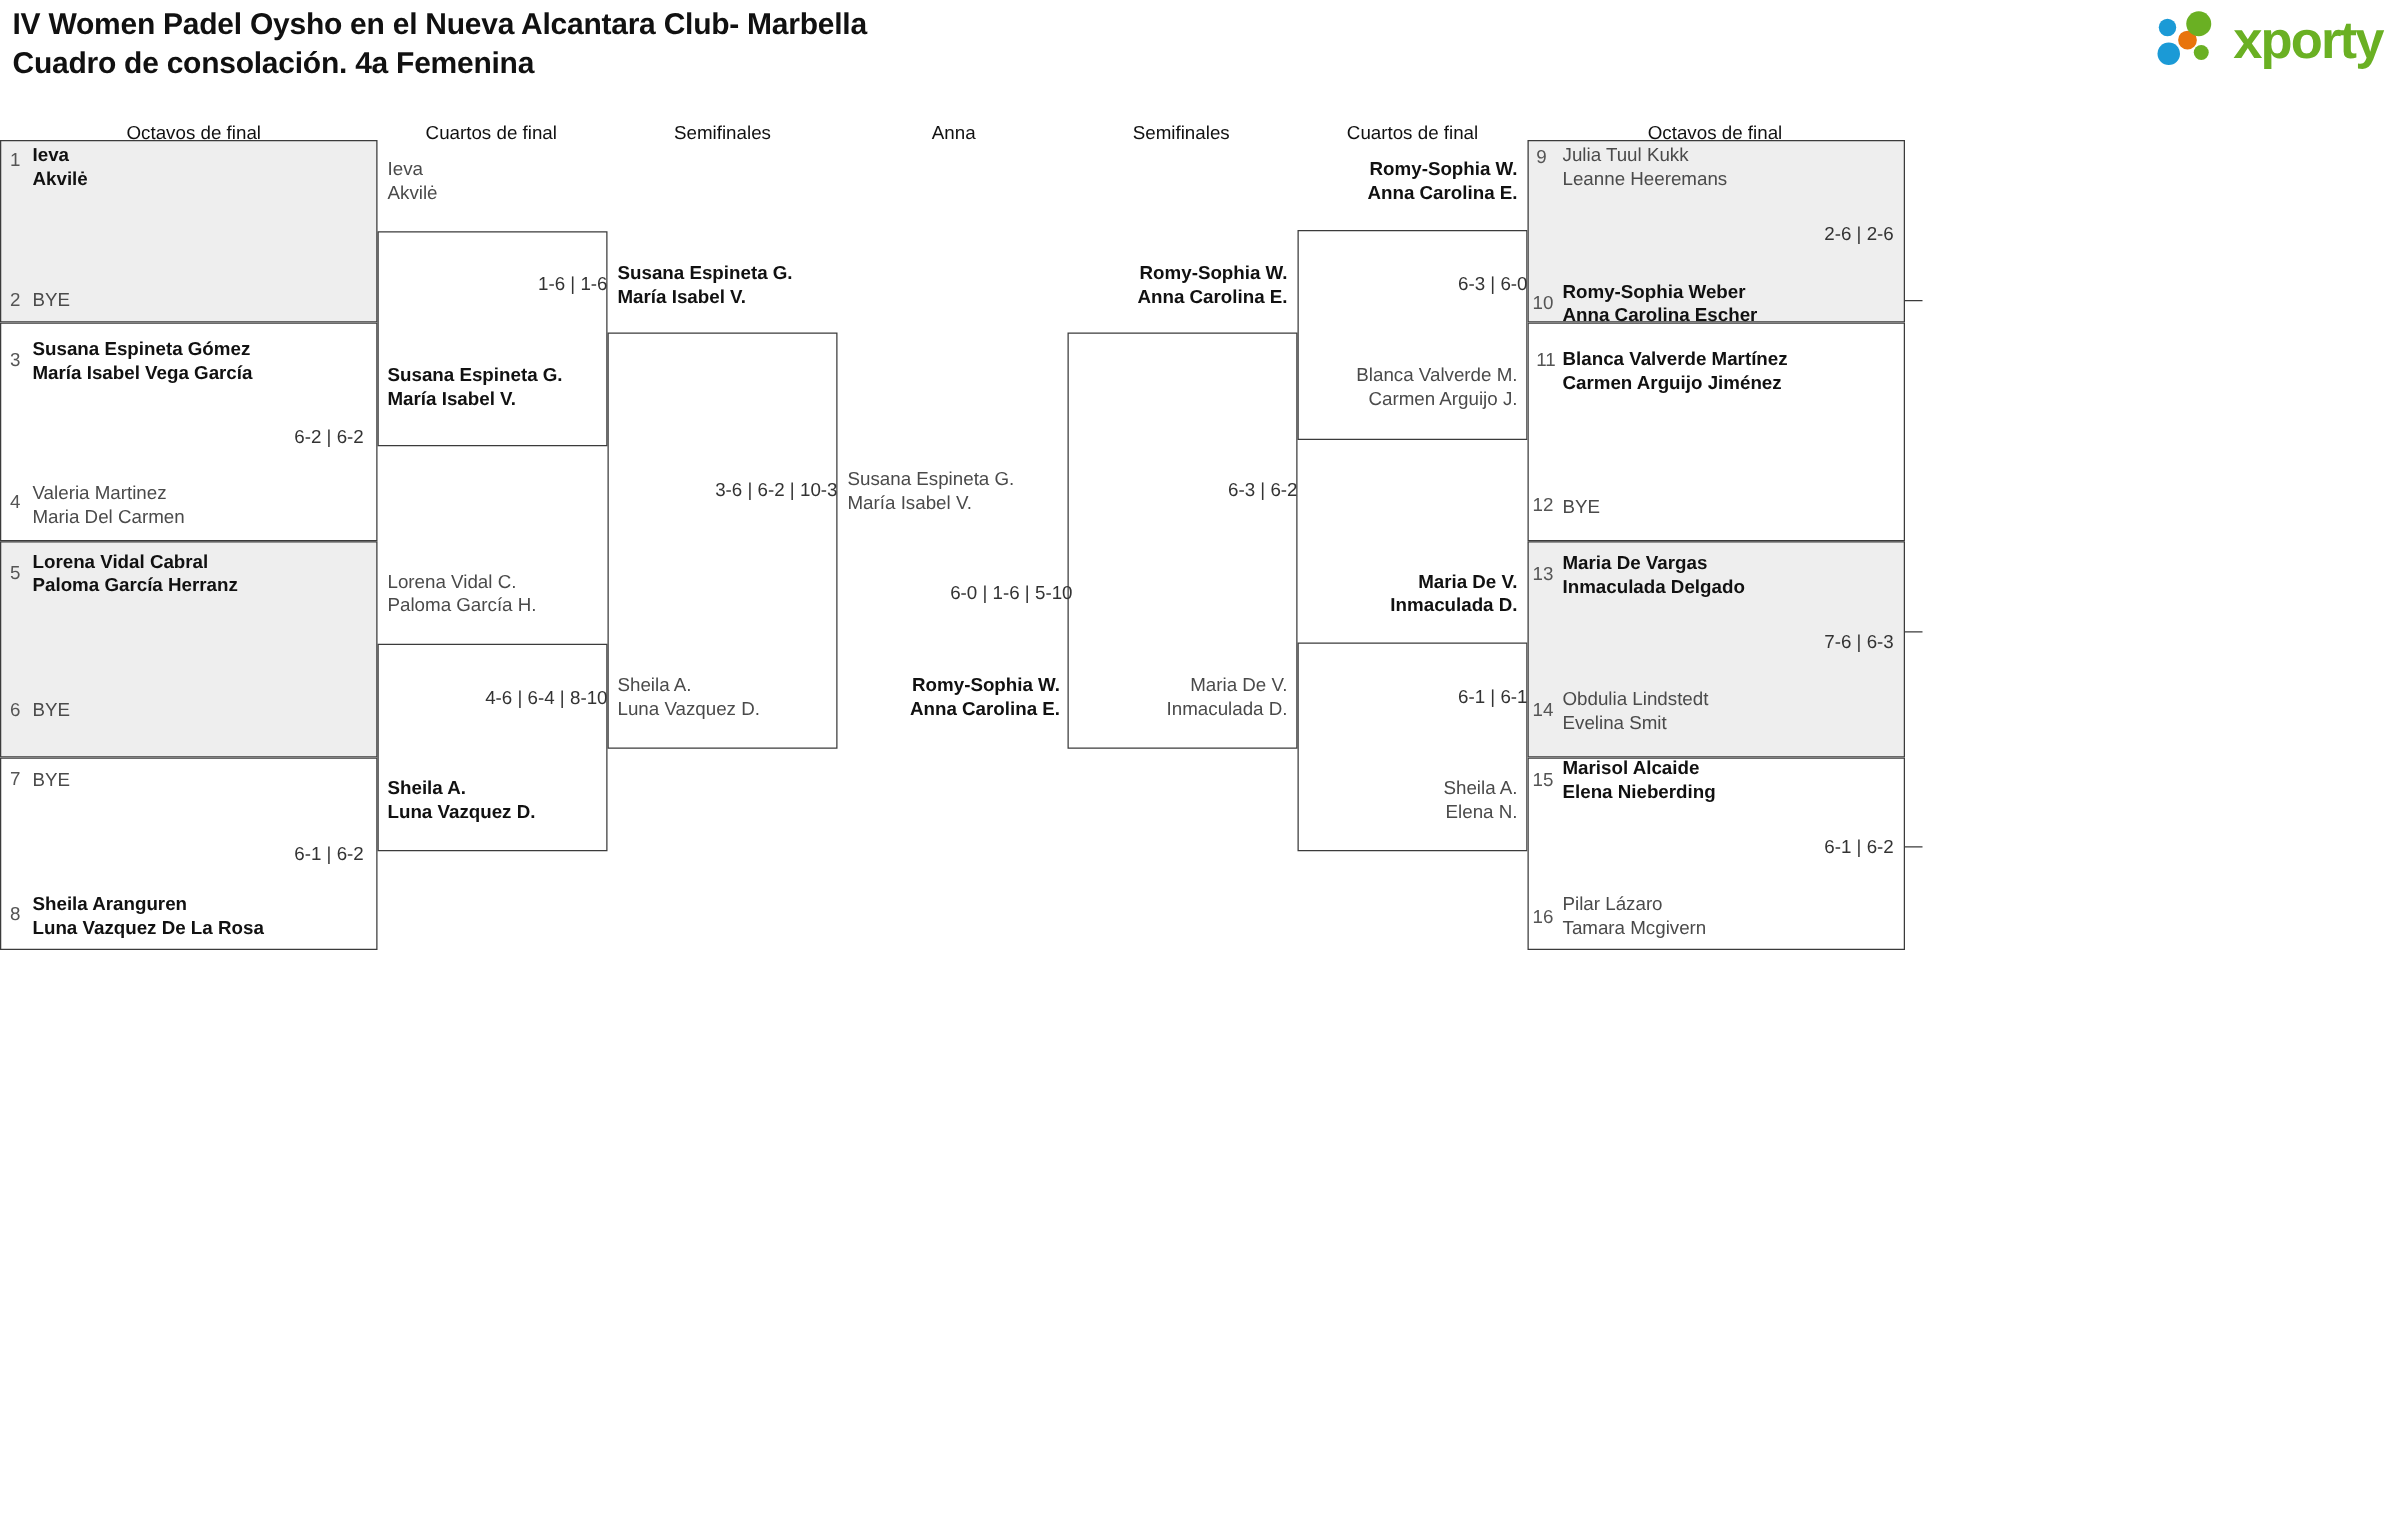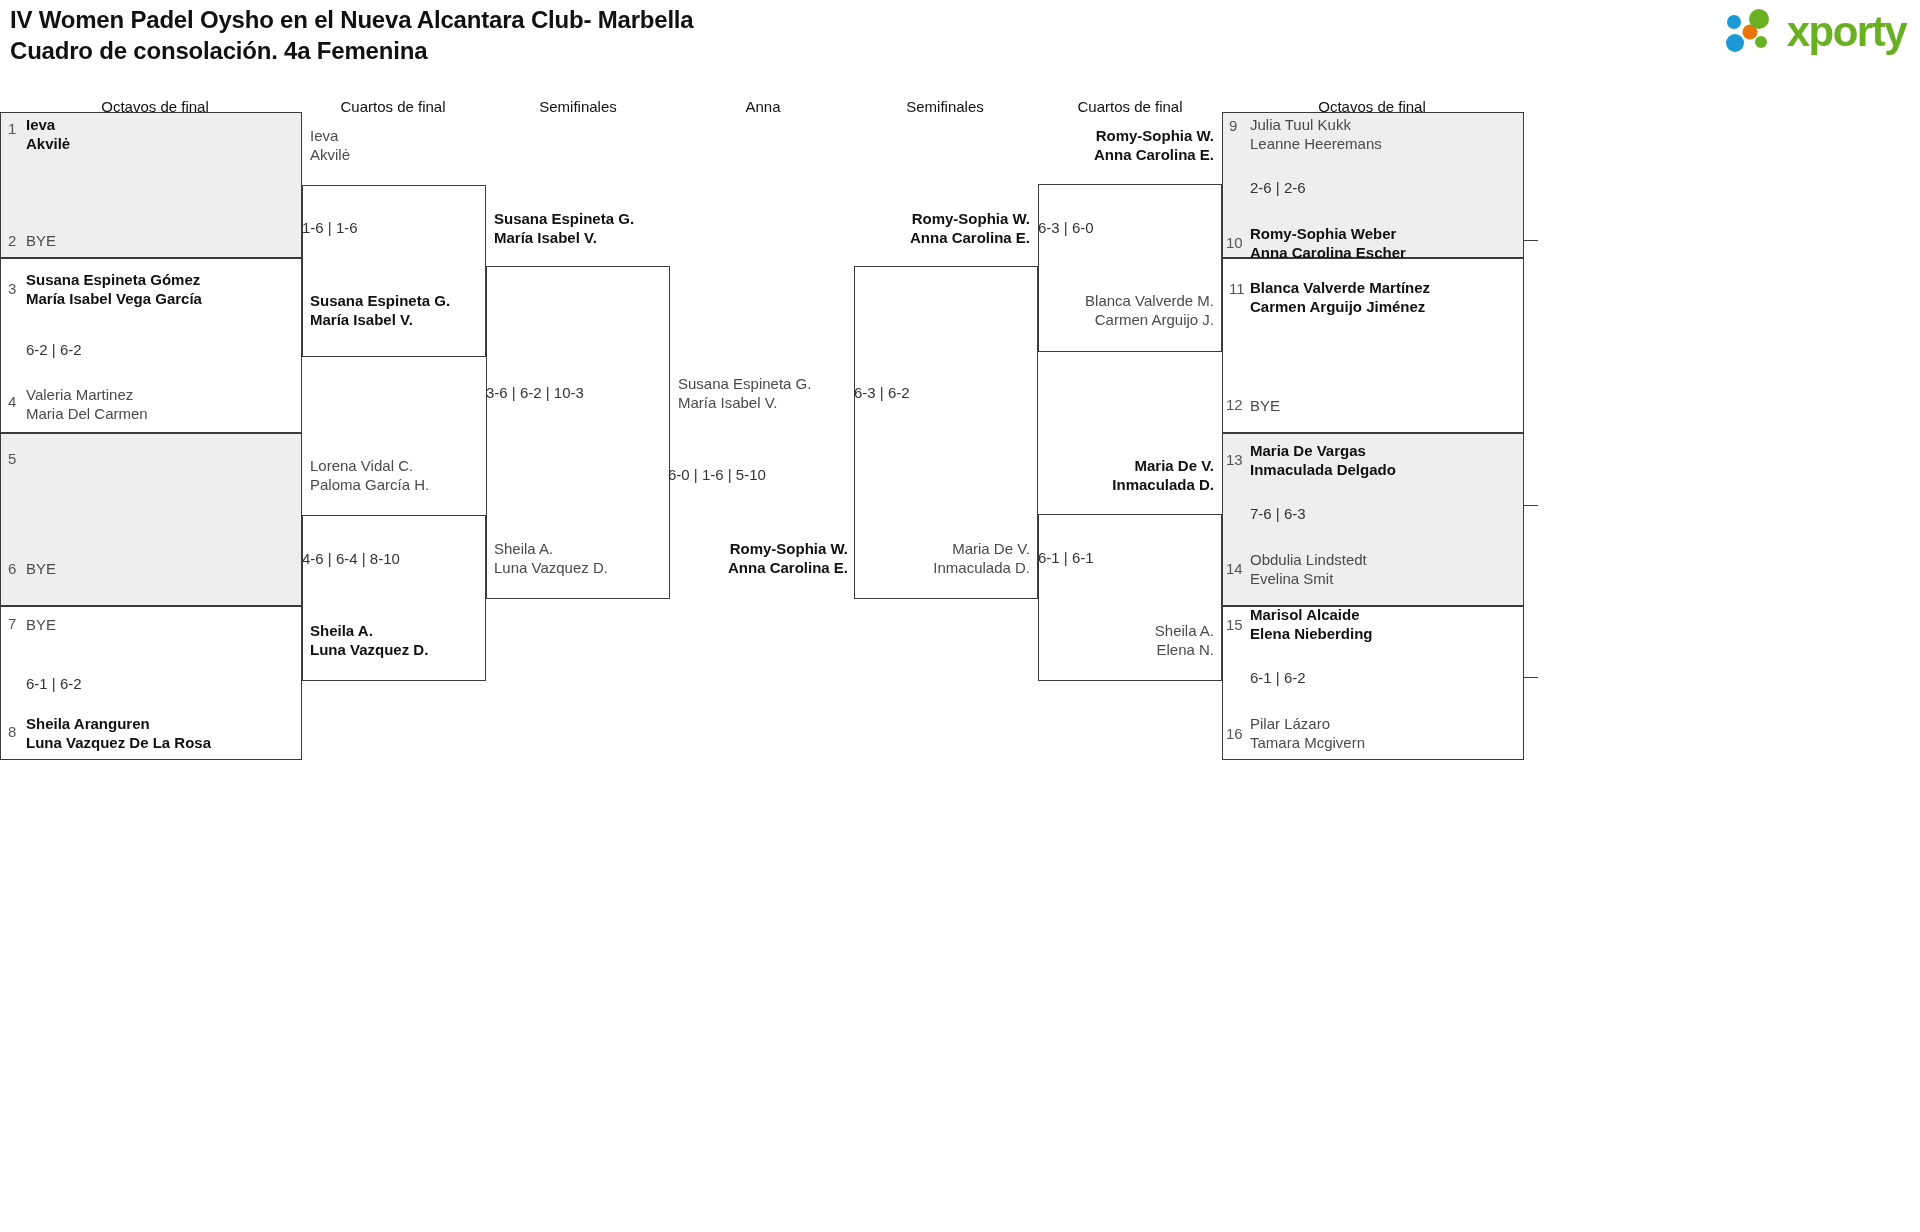--- a/index.html
+++ b/index.html
@@ -19,21 +19,21 @@
   .cell{position:absolute;box-sizing:border-box;border:1px solid #3b3b3b;background:#ffffff;}
   .cell.shade{background:#eeeeee;}
   .box{position:absolute;box-sizing:border-box;border:1px solid #3b3b3b;background:transparent;}
 
   .seed{position:absolute;font-size:15px;color:#555;}
   .team{position:absolute;font-size:15px;line-height:19px;white-space:pre-line;}
   .team.win{font-weight:bold;color:#111;}
   .team.lose{font-weight:normal;color:#4a4a4a;}
   .team.r{text-align:right;}
   .score{position:absolute;font-size:15px;color:#333;white-space:nowrap;}
-  .score.c{text-align:left;}
+  .score.c{text-align:right;}
   .connector{position:absolute;background:#3b3b3b;}
 </style>
 </head>
 <body>
 
 <div id="root">
 
   <div class="title">IV Women Padel Oysho en el Nueva Alcantara Club- Marbella
 Cuadro de consolación. 4a Femenina</div>
 
@@ -68,20 +68,22 @@
   <div class="seed" style="left:8px;  top:280px;">3</div>
   <div class="team win" style="left:26px; top:270px; width:265px;">Susana Espineta Gómez
 María Isabel Vega García</div>
   <div class="seed" style="left:8px;  top:393px;">4</div>
   <div class="team lose" style="left:26px; top:385px; width:265px;">Valeria Martinez
 Maria Del Carmen</div>
   <div class="score c" style="left:26px; top:341px; width:265px;">6-2 | 6-2</div>
 
   <div class="cell shade" style="left:0px; top:433px; width:302px; height:173px;"></div>
   <div class="seed" style="left:8px;  top:450px;">5</div>
+  <div class="team win" style="left:26px; top:440px; width:265px;">Lorena Vidal Cabral
+Paloma García Herranz</div>
   <div class="seed" style="left:8px;  top:560px;">6</div>
   <div class="team lose" style="left:26px; top:559px; width:265px;">BYE</div>
   <div class="score c" style="left:26px; top:512px; width:265px;"></div>
 
   <div class="cell" style="left:0px; top:606px; width:302px; height:154px;"></div>
   <div class="seed" style="left:8px;  top:615px;">7</div>
   <div class="team lose" style="left:26px; top:615px; width:265px;">BYE</div>
   <div class="seed" style="left:8px;  top:723px;">8</div>
   <div class="team win" style="left:26px; top:714px; width:265px;">Sheila Aranguren
 Luna Vazquez De La Rosa</div>

